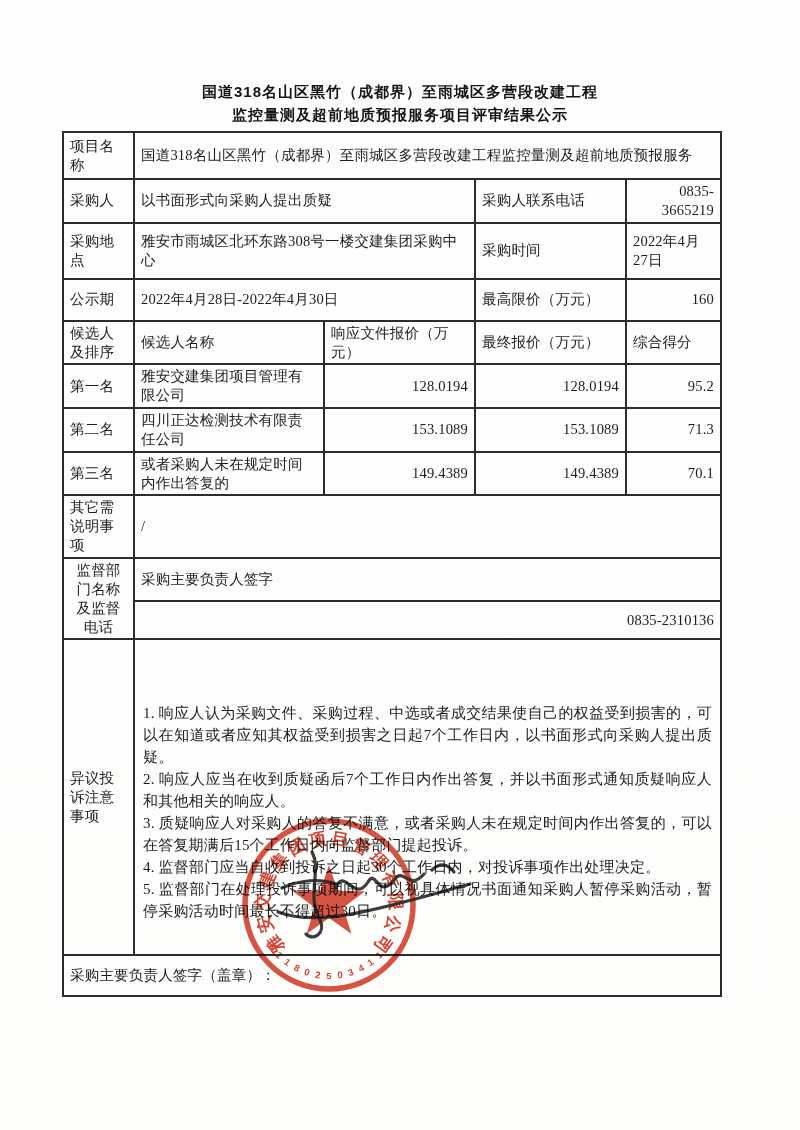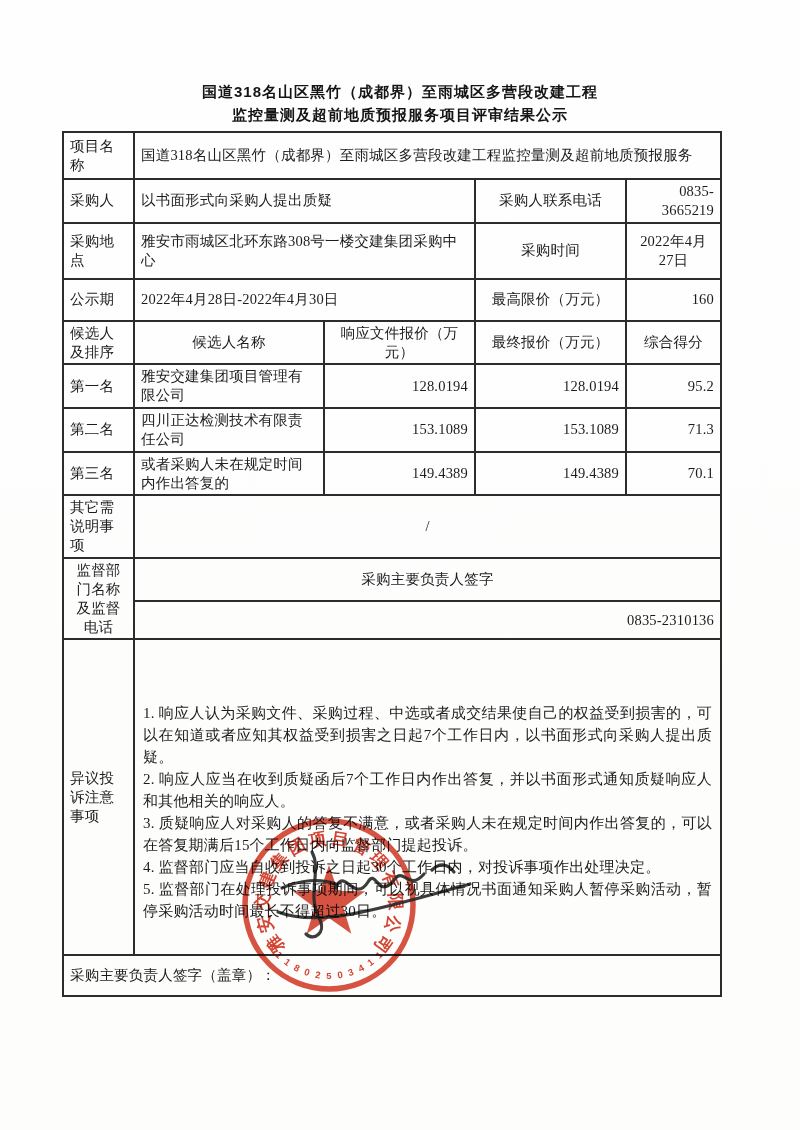--- a/index.html
+++ b/index.html
@@ -30,21 +30,21 @@
   }
   table.results td{
     border:2px solid #2c2c2c;
     vertical-align:middle;
     padding:2px 6px;
     font-size:14.5px;line-height:1.3;
     letter-spacing:.2px;
     overflow:hidden;
   }
   td.lab{padding-left:4px;padding-right:2px;}
-  td.c{text-align:center;}
+  td.c{}
   td.num{text-align:right;font-size:15px;letter-spacing:.5px;}
   td.sup-lab{text-align:center;padding:2px 4px;}
   .notice-cell{vertical-align:top;}
   .notice-inner{padding:60px 2px 30px 2px;}
   .notice-inner p{margin:0;font-size:15px;line-height:22px;text-align:justify;letter-spacing:.2px;}
   td.sign-cell{font-size:15px;padding-left:5px;}
 
   
   .seal{
     position:absolute;left:224px;top:800px;width:270px;height:210px;

